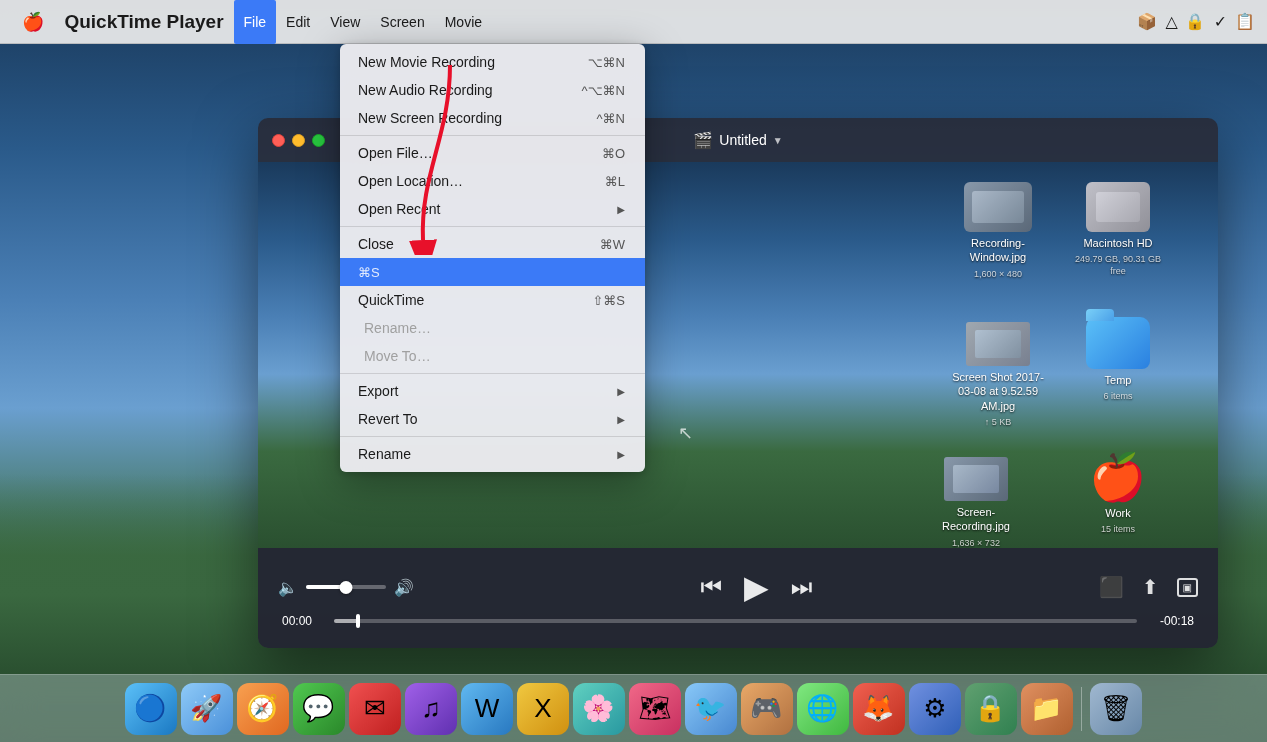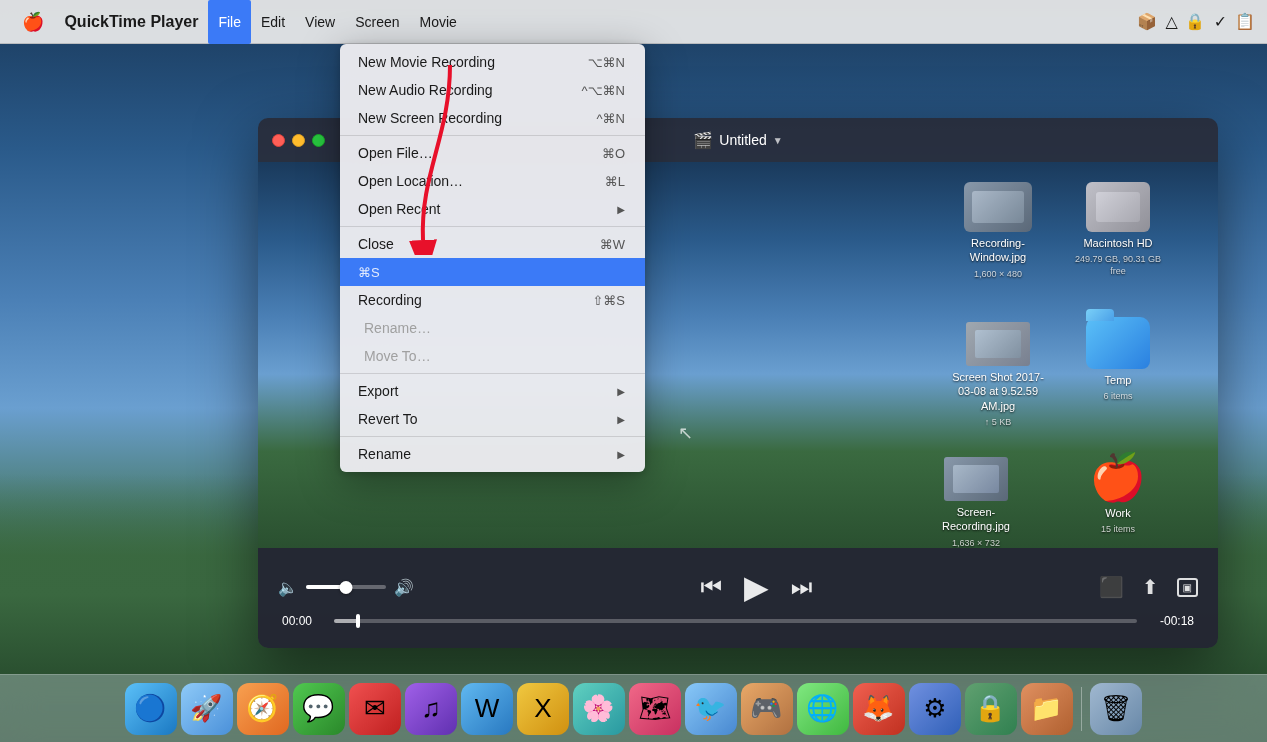--- a/index.html
+++ b/index.html
@@ -38,21 +38,21 @@
       height: 44px;
       display: flex;
       align-items: center;
       font-size: 14px;
       font-weight: 400;
       color: #1a1a1a;
       cursor: default;
       white-space: nowrap;
     }
     .menubar-item.apple { font-size: 18px; }
-    .menubar-item.app-name { font-weight: 600; font-size: 16px; }
+    .menubar-item.app-name { font-weight: 600; font-size: 19px; }
     .menubar-item.active {
       background: #3b7af7;
       color: white;
       border-radius: 2px;
     }
     .menubar-right {
       margin-left: auto;
       display: flex;
       align-items: center;
       gap: 8px;
@@ -454,21 +454,21 @@
     <div class="menu-item">
       <span class="menu-item-label">Close</span>
       <span class="menu-shortcut">⌘W</span>
     </div>
 
     <div class="menu-item highlighted">
       <span class="menu-shortcut">⌘S</span>
     </div>
 
     <div class="menu-item">
-      <span class="menu-item-label">Recording</span>
+      <span class="menu-item-label">QuickTime</span>
       <span class="menu-shortcut">⇧⌘S</span>
     </div>
 
     <div class="menu-item disabled">
       <span class="menu-item-label">Rename…</span>
     </div>
 
     <div class="menu-item disabled">
       <span class="menu-item-label">Move To…</span>
     </div>

